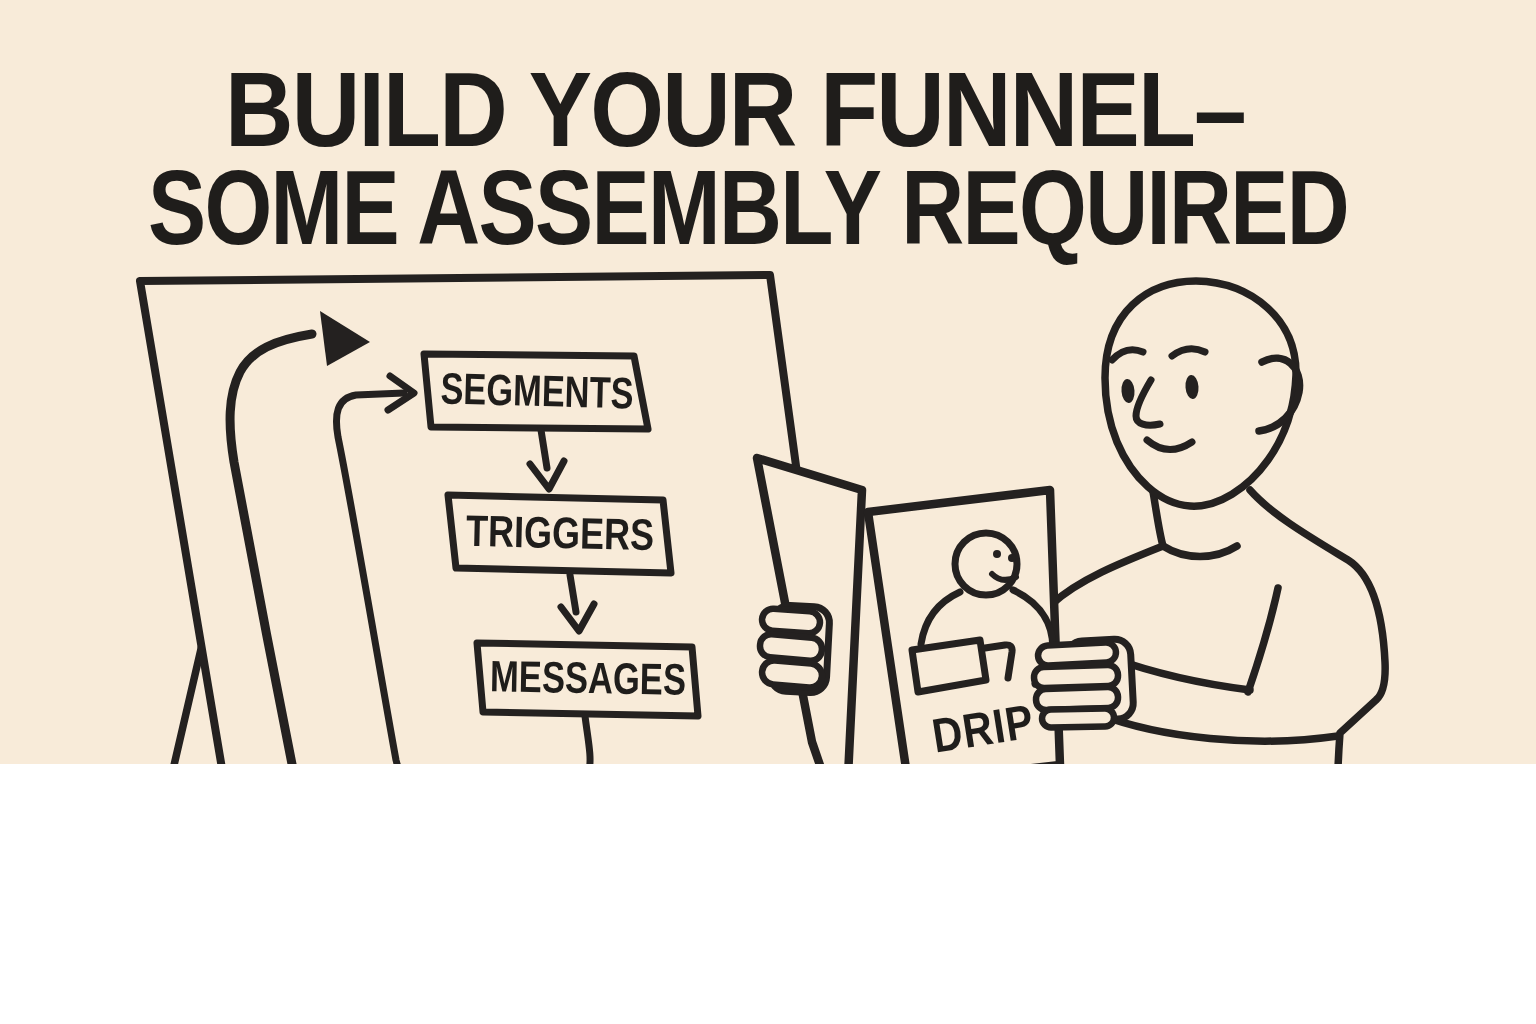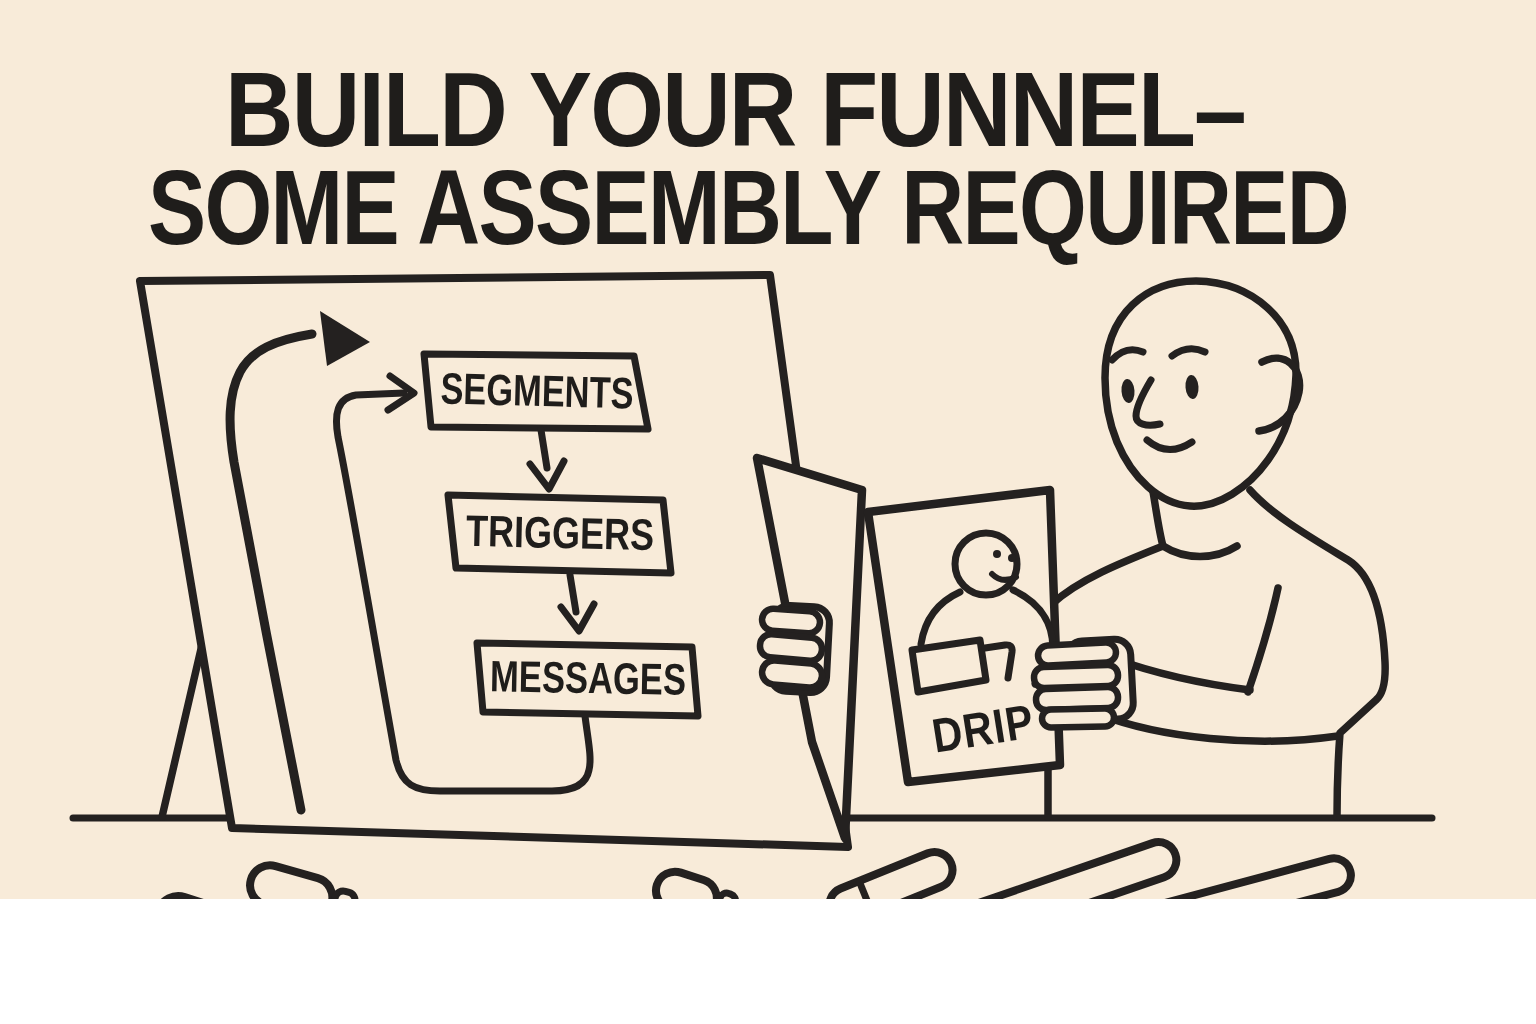--- a/index.html
+++ b/index.html
@@ -1,18 +1,18 @@
 <!DOCTYPE html>
 <html><head>
 <meta charset="utf-8">
 <style>
   html,body{margin:0;padding:0;}
   .stage{
     position:relative;
-    width:1536px;height:899px;
+    width:1536px;height:764px;
     background:#f8ebd9;
     overflow:hidden;
     font-family:"Liberation Sans", sans-serif;
   }
   .stage svg{position:absolute;left:0;top:0;}
   .ln{fill:none;stroke:#242120;stroke-linecap:round;stroke-linejoin:round;}
   .fillc{fill:#f8ebd9;stroke:#242120;stroke-linecap:round;stroke-linejoin:round;}
   .solid{fill:#242120;stroke:none;}
   text{fill:#1f1d1b;font-weight:700;}
   .title-txt{font-size:106px;letter-spacing:-2px;}

